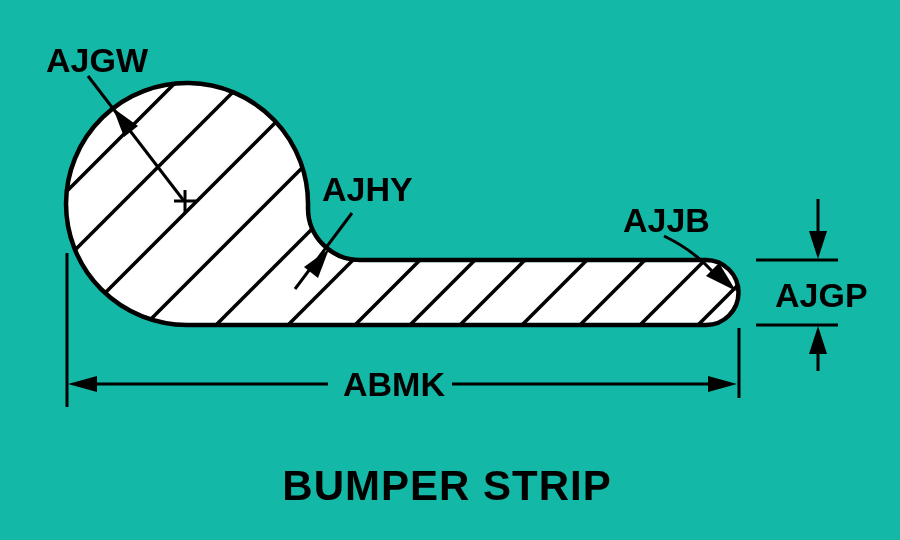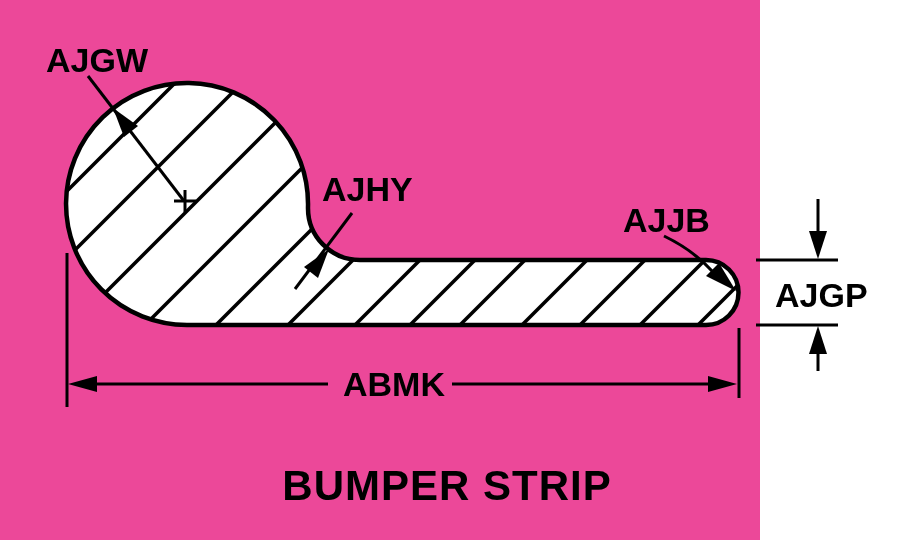--- a/index.html
+++ b/index.html
@@ -6,23 +6,23 @@
     margin: 0;
     padding: 0;
     background: #ffffff;
     width: 900px;
     height: 540px;
     overflow: hidden;
     font-family: "Liberation Sans", sans-serif;
   }
   .stage {
     position: relative;
-    width: 760px;
+    width: 900px;
     height: 540px;
-    background: #ec4899;
+    background: #14b8a6;
   }
   svg { display: block; }
   .outline {
     fill: #ffffff;
     stroke: #000000;
     stroke-width: 4.5;
     stroke-linejoin: round;
   }
   .hatch {
     stroke: #000000;

